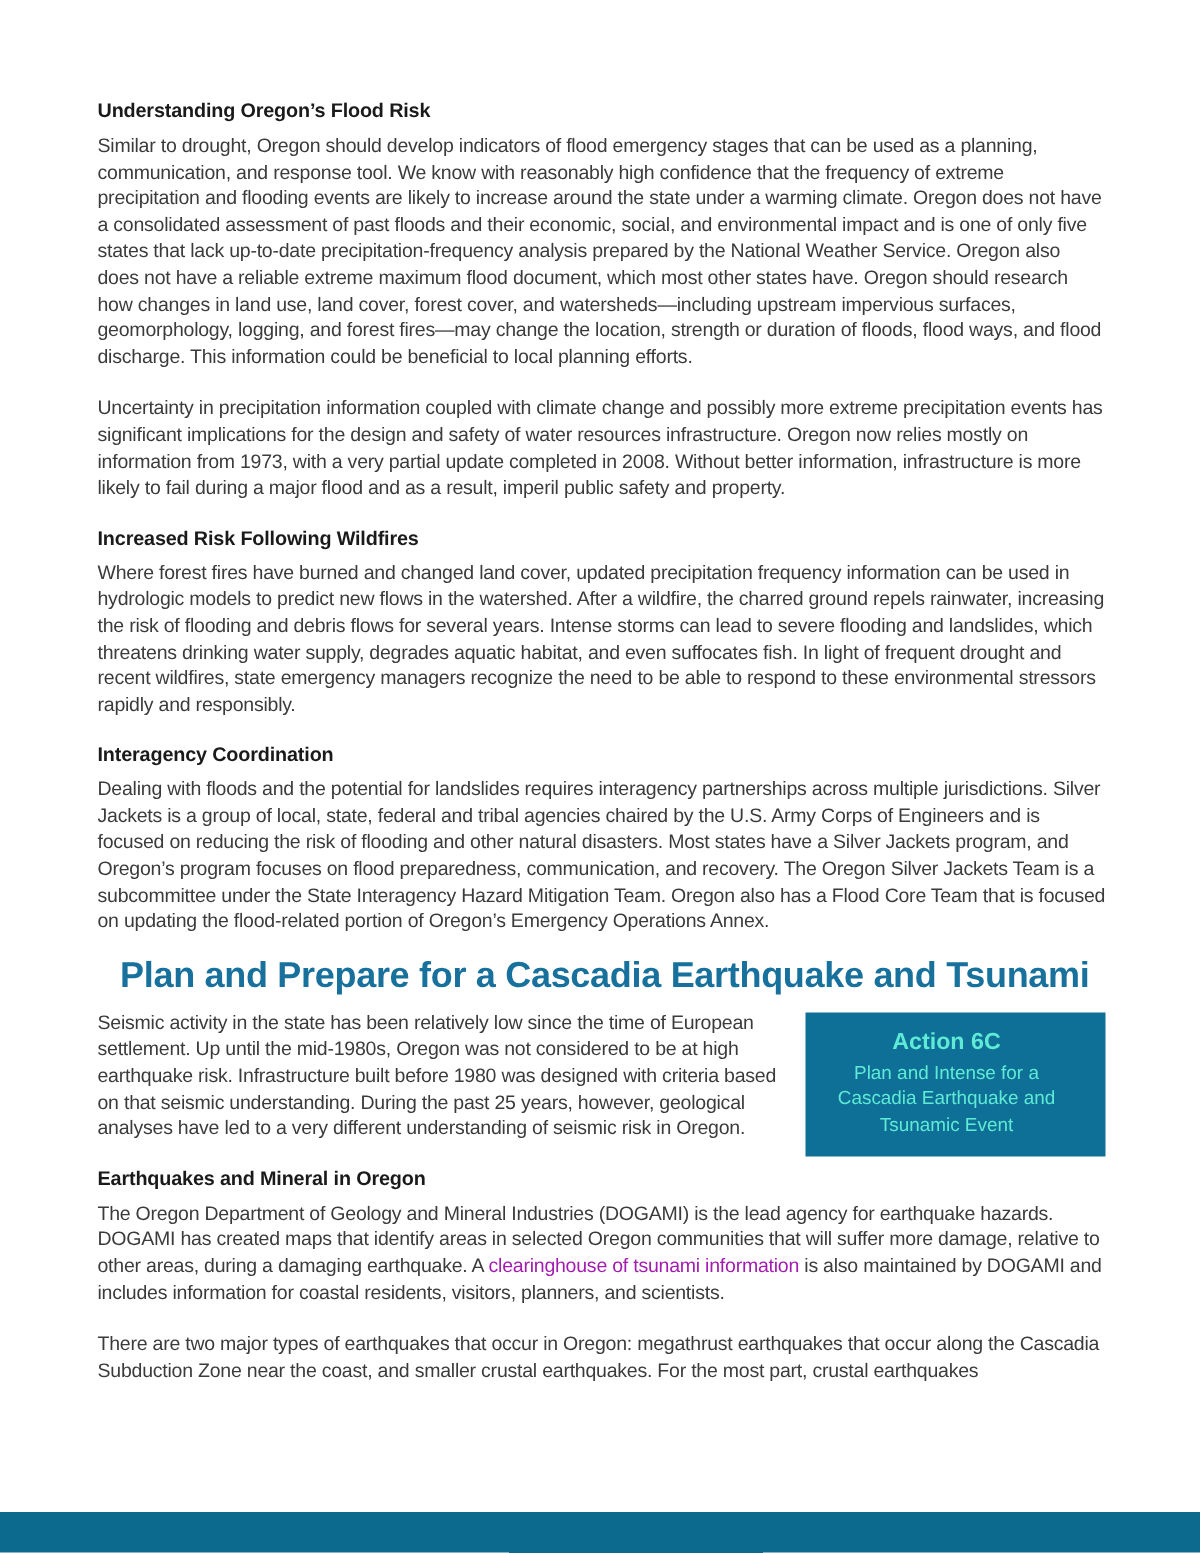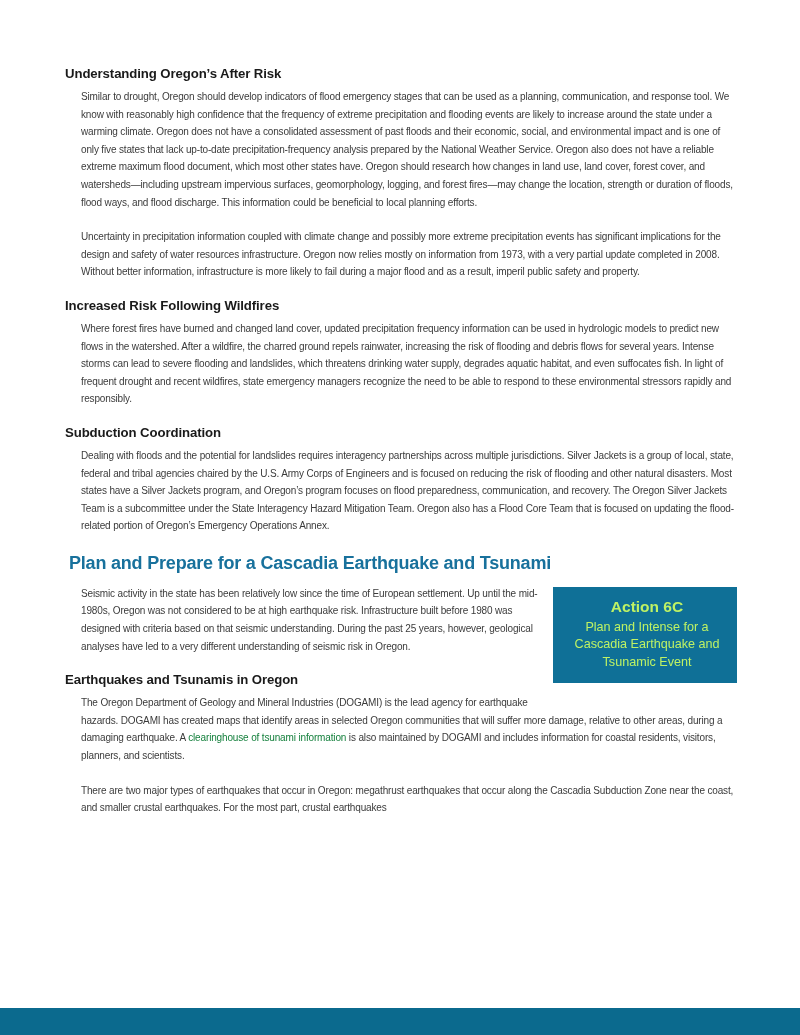--- a/index.html
+++ b/index.html
@@ -20,57 +20,57 @@
   h3.sec-heading {
     font-size: 13.2px;
     line-height: 16px;
     font-weight: bold;
     color: #1a1a1a;
     margin: 15px 0 6px 0;
     letter-spacing: -0.1px;
   }
   h3.sec-heading.first { margin-top: 0; }
   p.body-p {
-    font-size: 10px;
+    font-size: 13px;
     line-height: 17.6px;
     color: #3b3b3b;
-    margin: 0 0 17px 16px;
+    margin: 0 0 17px 0;
     letter-spacing: -0.15px;
     text-align: left;
   }
   h1.main-heading {
-    font-size: 18px;
+    font-size: 24px;
     line-height: 22px;
     font-weight: bold;
     color: #18719c;
-    margin: 4px 0 11px 4px;
+    margin: 4px 0 11px 15px;
     letter-spacing: -0.2px;
   }
   .action-box {
     float: right;
     width: 172px;
     background: #0f7097;
-    color: #bef264;
+    color: #5eead4;
     text-align: center;
-    padding: 10px 4px 12px 8px;
+    padding: 10px 20px 12px 8px;
     margin: 2px 0 16px 12px;
   }
   .action-title {
     font-size: 15.5px;
     font-weight: bold;
     line-height: 20px;
     margin-bottom: 2px;
   }
   .action-body {
     font-size: 12.6px;
     line-height: 17.5px;
   }
   .clear-float { clear: both; }
   a.doc-link {
-    color: #15803d;
+    color: #a21caf;
     text-decoration: none;
     cursor: pointer;
   }
   .footer-row {
     position: absolute;
     left: 30px;
     right: 64px;
     top: 973px;
     display: flex;
     align-items: baseline;
@@ -92,40 +92,40 @@
     bottom: 0;
     height: 27px;
     background: #0b6a8e;
   }
 </style>
 </head>
 <body>
 
 <div class="content">
 
-  <h3 class="sec-heading first">Understanding Oregon’s After Risk</h3>
+  <h3 class="sec-heading first">Understanding Oregon’s Flood Risk</h3>
   <p class="body-p">Similar to drought, Oregon should develop indicators of flood emergency stages that can be used as a planning, communication, and response tool. We know with reasonably high confidence that the frequency of extreme precipitation and flooding events are likely to increase around the state under a warming climate. Oregon does not have a consolidated assessment of past floods and their economic, social, and environmental impact and is one of only five states that lack up-to-date precipitation-frequency analysis prepared by the National Weather Service. Oregon also does not have a reliable extreme maximum flood document, which most other states have. Oregon should research how changes in land use, land cover, forest cover, and watersheds—including upstream impervious surfaces, geomorphology, logging, and forest fires—may change the location, strength or duration of floods, flood ways, and flood discharge. This information could be beneficial to local planning efforts.</p>
   <p class="body-p">Uncertainty in precipitation information coupled with climate change and possibly more extreme precipitation events has significant implications for the design and safety of water resources infrastructure. Oregon now relies mostly on information from 1973, with a very partial update completed in 2008. Without better information, infrastructure is more likely to fail during a major flood and as a result, imperil public safety and property.</p>
 
   <h3 class="sec-heading">Increased Risk Following Wildfires</h3>
   <p class="body-p">Where forest fires have burned and changed land cover, updated precipitation frequency information can be used in hydrologic models to predict new flows in the watershed. After a wildfire, the charred ground repels rainwater, increasing the risk of flooding and debris flows for several years. Intense storms can lead to severe flooding and landslides, which threatens drinking water supply, degrades aquatic habitat, and even suffocates fish. In light of frequent drought and recent wildfires, state emergency managers recognize the need to be able to respond to these environmental stressors rapidly and responsibly.</p>
 
-  <h3 class="sec-heading">Subduction Coordination</h3>
+  <h3 class="sec-heading">Interagency Coordination</h3>
   <p class="body-p">Dealing with floods and the potential for landslides requires interagency partnerships across multiple jurisdictions. Silver Jackets is a group of local, state, federal and tribal agencies chaired by the U.S. Army Corps of Engineers and is focused on reducing the risk of flooding and other natural disasters. Most states have a Silver Jackets program, and Oregon’s program focuses on flood preparedness, communication, and recovery. The Oregon Silver Jackets Team is a subcommittee under the State Interagency Hazard Mitigation Team. Oregon also has a Flood Core Team that is focused on updating the flood-related portion of Oregon’s Emergency Operations Annex.</p>
 
   <h1 class="main-heading">Plan and Prepare for a Cascadia Earthquake and Tsunami</h1>
 
   <div class="action-box">
     <div class="action-title">Action 6C</div>
     <div class="action-body">Plan and Intense for a Cascadia Earthquake and Tsunamic Event</div>
   </div>
   <p class="body-p">Seismic activity in the state has been relatively low since the time of European settlement. Up until the mid-1980s, Oregon was not considered to be at high earthquake risk. Infrastructure built before 1980 was designed with criteria based on that seismic understanding. During the past 25 years, however, geological analyses have led to a very different understanding of seismic risk in Oregon.</p>
 
 
-  <h3 class="sec-heading">Earthquakes and Tsunamis in Oregon</h3>
+  <h3 class="sec-heading">Earthquakes and Mineral in Oregon</h3>
   <p class="body-p"><span>The Oregon Department of Geology and Mineral Industries (DOGAMI) is the lead agency for earthquake hazards. DOGAMI has created maps that identify areas in selected Oregon communities that will suffer more damage, relative to other areas, during a damaging earthquake. A </span><a class="doc-link" href="#">clearinghouse of tsunami information</a><span> is also maintained by DOGAMI and includes information for coastal residents, visitors, planners, and scientists.</span></p>
   <p class="body-p">There are two major types of earthquakes that occur in Oregon:  megathrust earthquakes that occur along the Cascadia Subduction Zone near the coast, and smaller crustal earthquakes. For the most part, crustal earthquakes</p>
 
 </div>
 
 <div class="footer-row">
   <span class="page-num">88</span>
   <span class="footer-left-text">Chapter 2 – Partnerships &amp; Planning</span>
   <span class="footer-right">March 2024 – Draft 1</span>
 </div>

